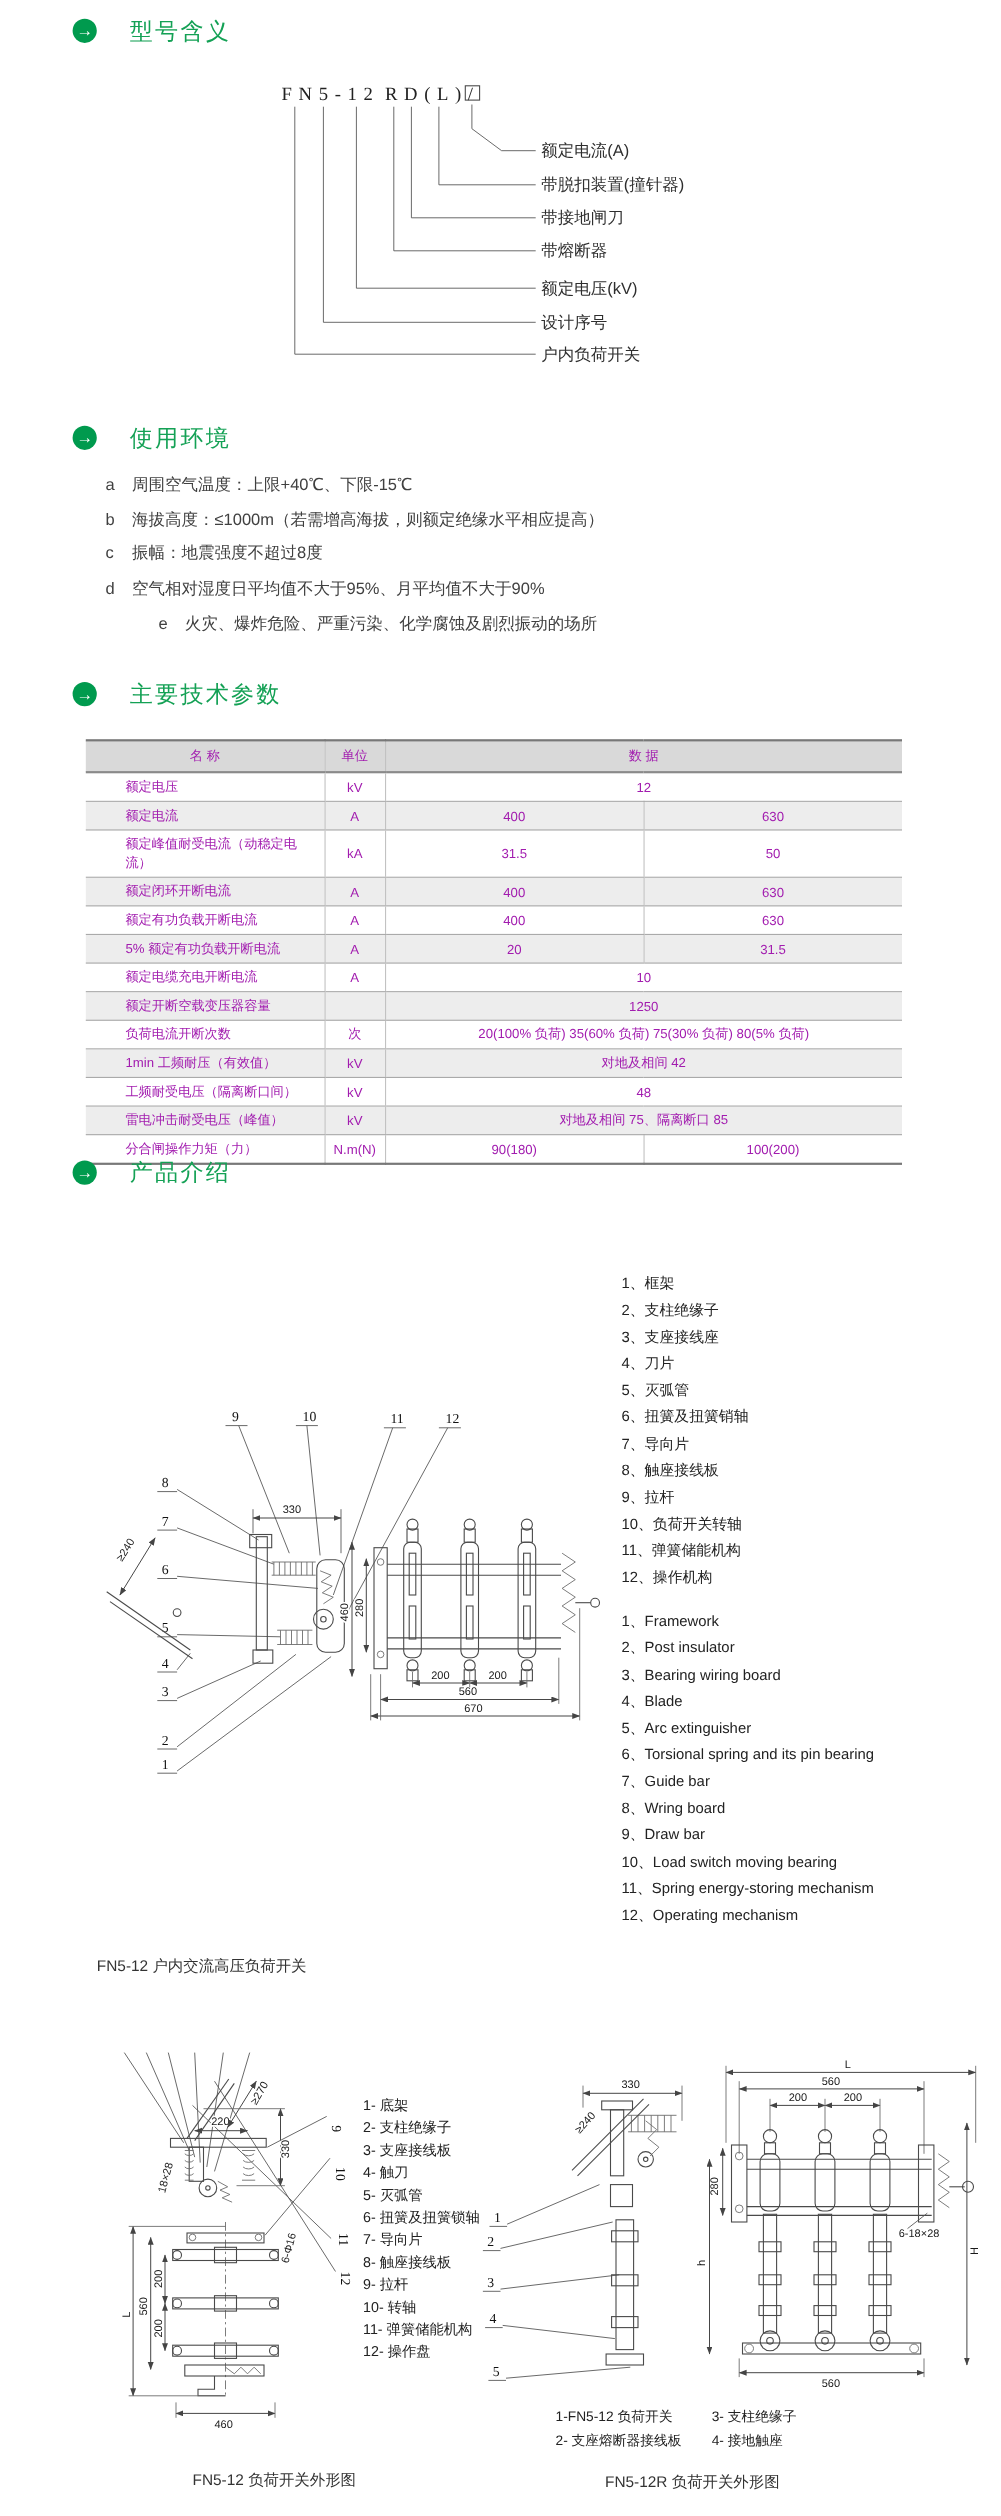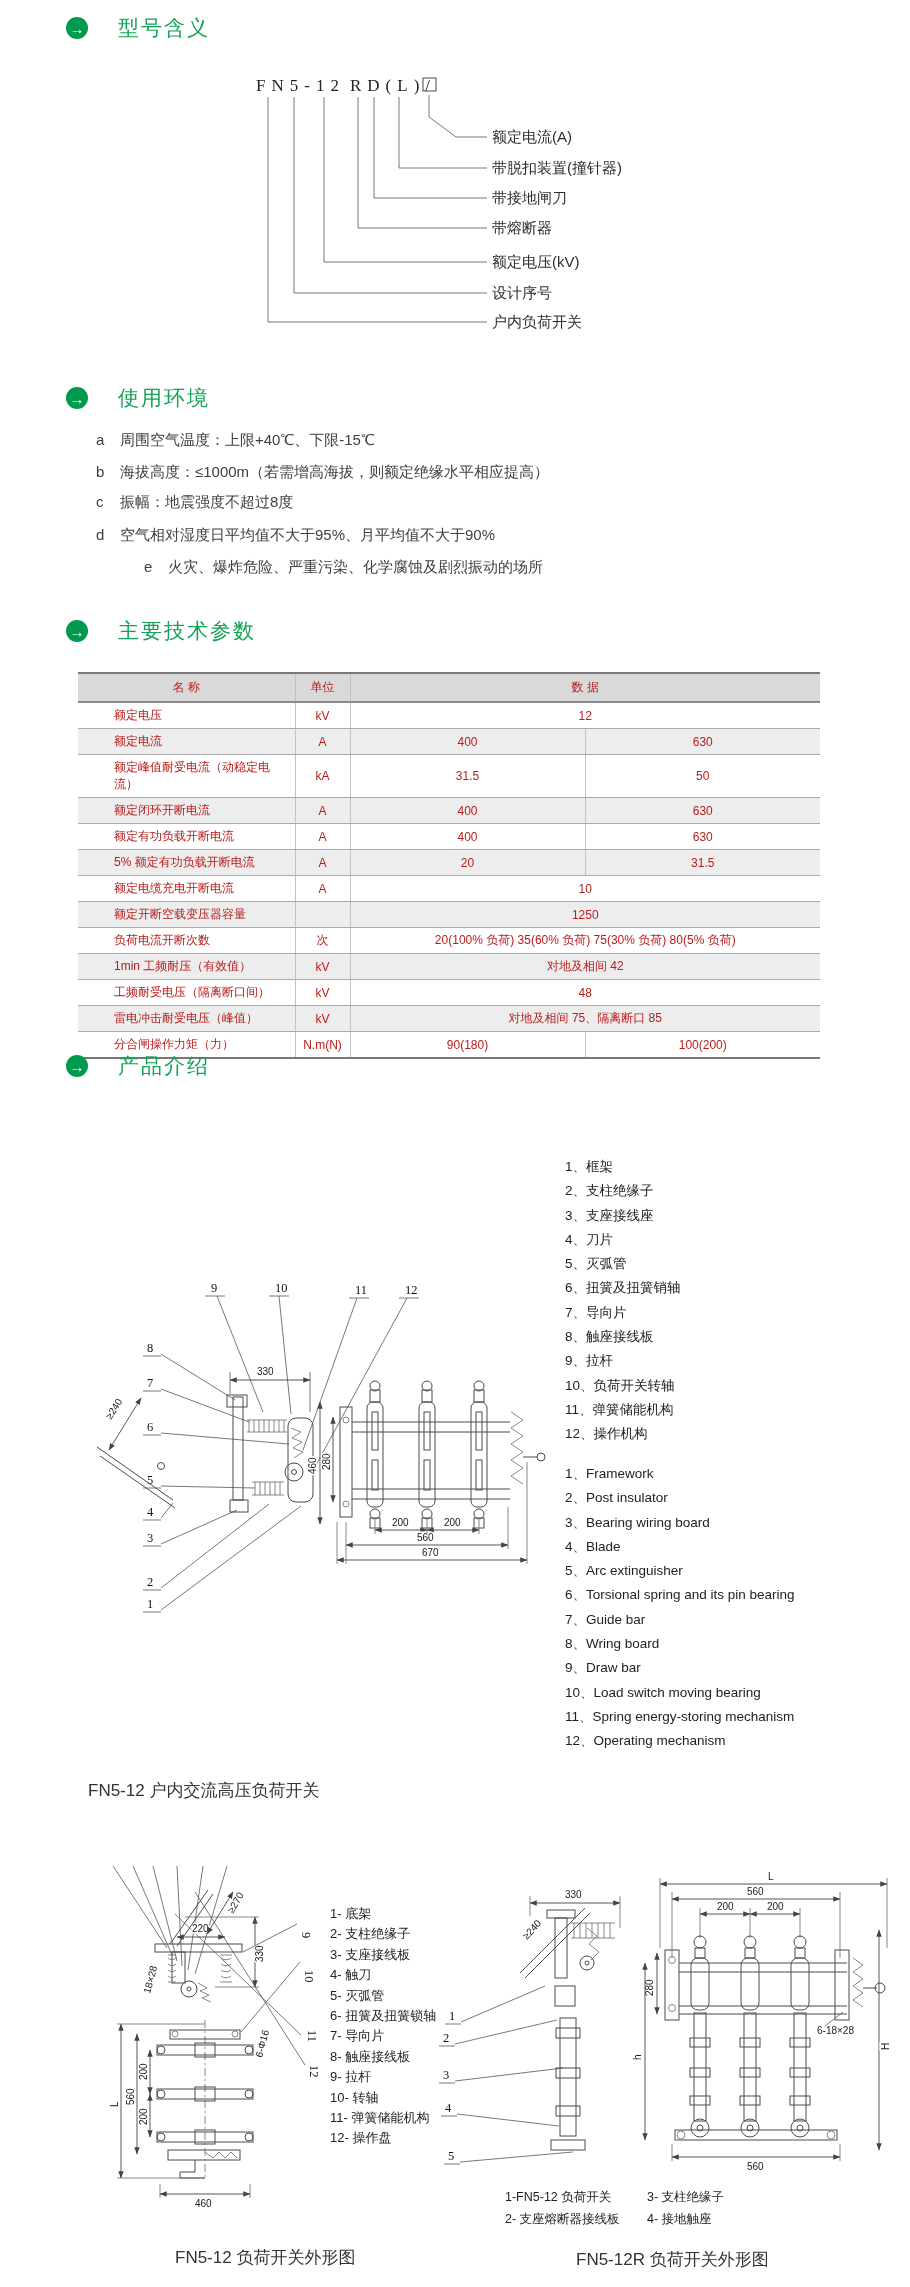--- a/index.html
+++ b/index.html
@@ -5,29 +5,29 @@
   html,body{margin:0;padding:0;background:#fff;}
   .page{position:relative;width:910px;height:2287px;background:#fff;overflow:hidden;
         font-family:"Liberation Sans",sans-serif;color:#3a3a3a;}
   .sec-head{position:absolute;display:flex;align-items:center;gap:10px;}
   .sec-icon{width:22px;height:22px;border-radius:50%;background:#009A4E;color:#fff;
             display:flex;align-items:center;justify-content:center;font-size:15px;font-weight:bold;line-height:1;}
   .sec-title{font-size:21px;color:#14A155;letter-spacing:2px;margin-left:20px;}
   .env-item{position:absolute;left:96px;font-size:15px;color:#404040;white-space:nowrap;}
   .env-item .k{display:inline-block;width:24px;}
   table.params{position:absolute;left:78px;top:672px;width:742px;border-collapse:collapse;
-               font-size:12px;color:#b91c1c;border-top:2px solid #787878;border-bottom:2px solid #787878;}
+               font-size:12px;color:#a21caf;border-top:2px solid #787878;border-bottom:2px solid #787878;}
   table.params th{background:#d9d9d9;font-weight:normal;padding:5px 4px;border-bottom:2px solid #8a8a8a;}
   table.params td{padding:4px 4px;border-bottom:1px solid #aaa;text-align:center;}
   table.params td.n{text-align:left;padding-left:36px;}
   table.params th+th, table.params td+td{border-left:1px solid #c2c2c2;margin-left:44px;}
   table.params tbody tr:nth-child(even){background:#ededed;}
   .plist{position:absolute;left:565px;font-size:13.5px;line-height:24.3px;color:#222;white-space:nowrap;}
   .midlist{position:absolute;left:330px;top:1904px;font-size:13px;line-height:20.4px;color:#222;white-space:nowrap;}
-  .caption{position:absolute;font-size:17px;color:#333;white-space:nowrap;}
+  .caption{position:absolute;font-size:14px;color:#333;white-space:nowrap;}
   .legend{position:absolute;font-size:12.5px;line-height:22px;color:#222;white-space:nowrap;}
   svg{position:absolute;overflow:visible;}
   .ln{stroke:#4a4a4a;stroke-width:1;fill:none;}
   .lt{stroke:#6a6a6a;stroke-width:.8;fill:none;}
   .cl{stroke:#555;stroke-width:.8;fill:none;}
   .dl{stroke:#444;stroke-width:.9;fill:none;marker-start:url(#arr);marker-end:url(#arr);}
   .dim{font-size:10px;fill:#1a1a1a;paint-order:stroke;stroke:#fff;stroke-width:3px;}
   .co{font-size:12.5px;fill:#111;font-family:"Liberation Serif",serif;}
   .code{font-size:17px;fill:#222;font-family:"Liberation Serif",serif;letter-spacing:6px;}
   .lbl{font-size:15px;fill:#2e2e2e;}
@@ -544,15 +544,15 @@
   <div class="legend" style="left:505px;top:2186px;">
     <div>1-FN5-12 负荷开关</div>
     <div>2- 支座熔断器接线板</div>
   </div>
   <div class="legend" style="left:647px;top:2186px;">
     <div>3- 支柱绝缘子</div>
     <div>4- 接地触座</div>
   </div>
 
   <div class="caption" style="left:175px;top:2246px;">FN5-12 负荷开关外形图</div>
-  <div class="caption" style="left:576px;top:2248px;">FN5-12R 负荷开关外形图</div>
+  <div class="caption" style="left:550px;top:2248px;">FN5-12R 负荷开关外形图</div>
 
 </div>
 
 </body></html>

